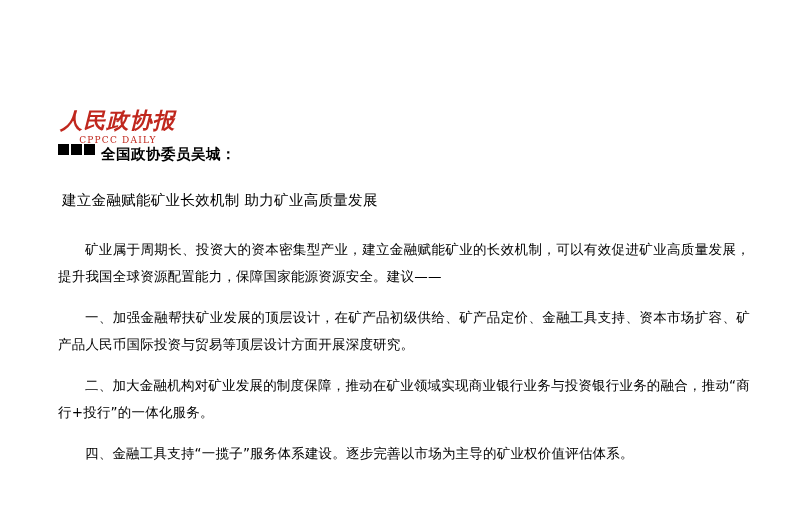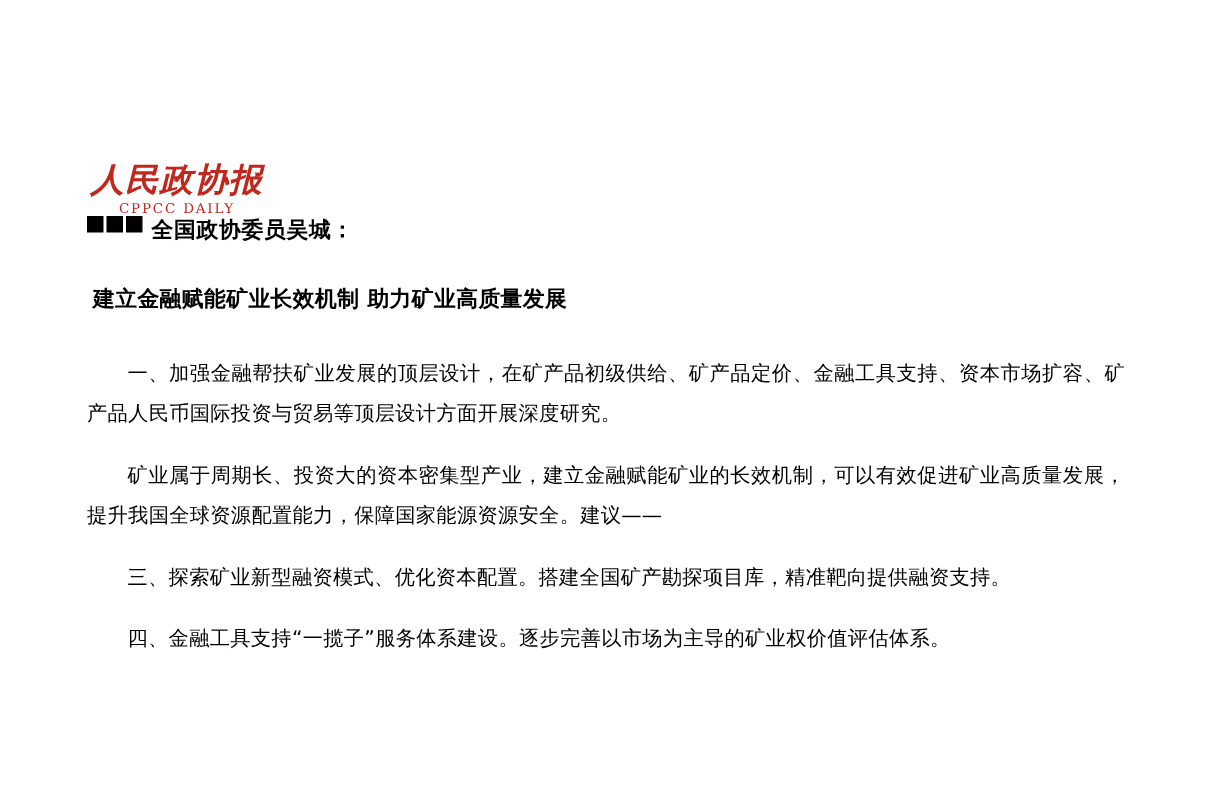--- a/index.html
+++ b/index.html
@@ -75,21 +75,21 @@
     width: 11px;
     height: 11px;
     background: #000;
   }
   .byline-text {
     letter-spacing: 0.5px;
   }
 
   .headline {
     font-size: 14.5px;
-    font-weight: bold;
+    font-weight: normal;
     margin: 0 0 24px 0;
     padding-left: 4px;
     letter-spacing: 0.3px;
     line-height: 1.5;
   }
 
   p.para {
     font-size: 13.5px;
     line-height: 2.0;
     margin: 0 0 14px 0;
@@ -117,19 +117,19 @@
       <span class="squares">
         <i></i>
           <i></i>
           <i></i>
       </span>
       <span class="byline-text">全国政协委员吴城：</span>
     </div>
 
     <div class="headline">建立金融赋能矿业长效机制 助力矿业高质量发展</div>
 
+    <p class="para">矿业属于周期长、投资大的资本密集型产业，建立金融赋能矿业的长效机制，可以有效促进矿业高质量发展，提升我国全球资源配置能力，保障国家能源资源安全。建议——</p>
     <p class="para">一、加强金融帮扶矿业发展的顶层设计，在矿产品初级供给、矿产品定价、金融工具支持、资本市场扩容、矿产品人民币国际投资与贸易等顶层设计方面开展深度研究。</p>
-    <p class="para">矿业属于周期长、投资大的资本密集型产业，建立金融赋能矿业的长效机制，可以有效促进矿业高质量发展，提升我国全球资源配置能力，保障国家能源资源安全。建议——</p>
-    <p class="para">三、探索矿业新型融资模式、优化资本配置。搭建全国矿产勘探项目库，精准靶向提供融资支持。</p>
+    <p class="para">二、加大金融机构对矿业发展的制度保障，推动在矿业领域实现商业银行业务与投资银行业务的融合，推动“商行+投行”的一体化服务。</p>
     <p class="para">四、金融工具支持“一揽子”服务体系建设。逐步完善以市场为主导的矿业权价值评估体系。</p>
 
   </div>
 </div>
 
 </body></html>

